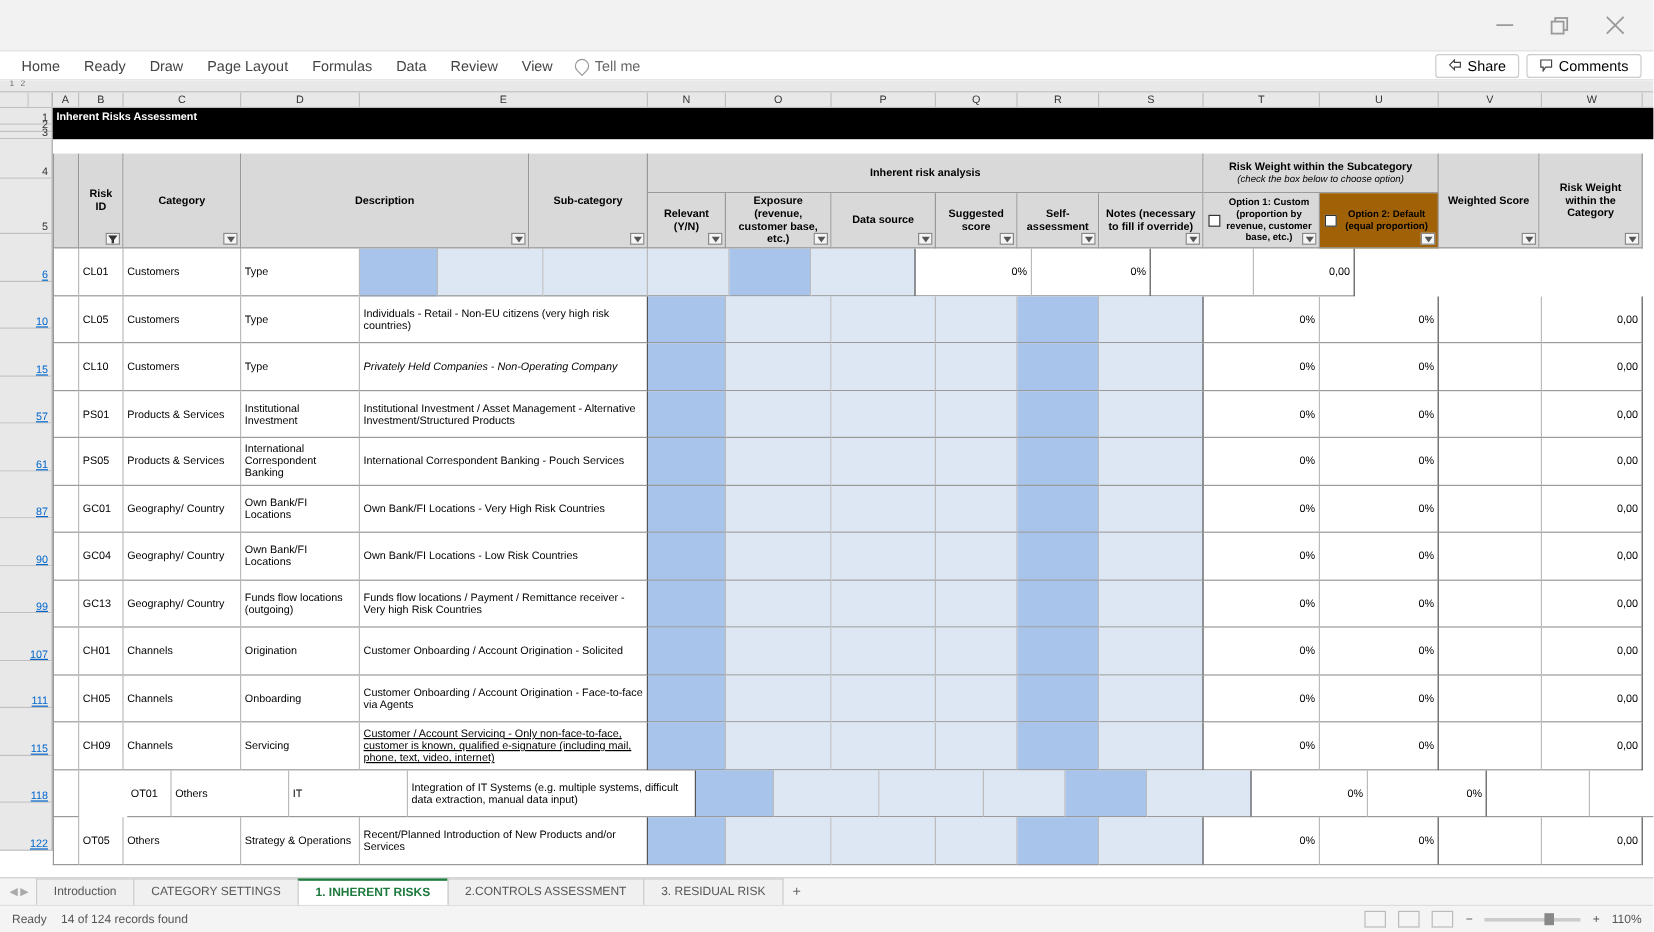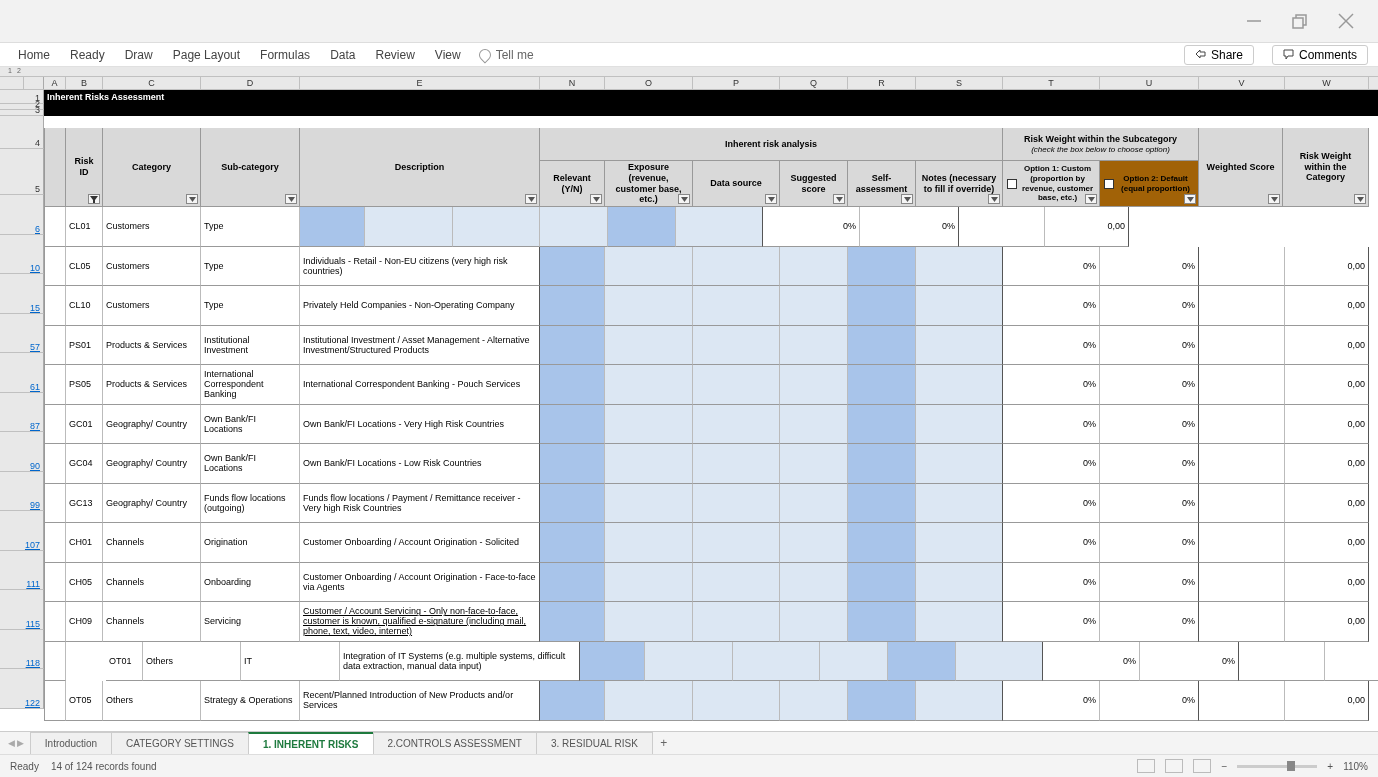--- a/index.html
+++ b/index.html
@@ -8,21 +8,21 @@
 
 .titlebar { height: 43px; background: #f2f2f2; display: flex; align-items: center; padding: 0 20px; border-bottom: 1px solid #ddd; }
 .titlebar-controls { margin-left: auto; display: flex; gap: 22px; align-items: center; }
 .win-btn { width: 24px; height: 24px; display: flex; align-items: center; justify-content: center; color: #888; font-size: 18px; }
 
 
 .ribbon { height: 24px; background: #fff; display: flex; align-items: center; padding: 0 8px; border-bottom: 1px solid #e0e0e0; position: relative; }
 .ribbon-tab { padding: 0 10px; font-size: 12px; color: #444; line-height: 24px; cursor: pointer; }
 .tellme { display: flex; align-items: center; gap: 5px; font-size: 12px; color: #666; margin-left: 8px; }
 .tellme-icon { width: 12px; height: 12px; border: 1.5px solid #999; border-radius: 50% 50% 50% 0; transform: rotate(-45deg); }
-.ribbon-right { position: absolute; right: 10px; top: 0; display: flex; gap: 18px; align-items: center; height: 100%; }
+.ribbon-right { position: absolute; right: 10px; top: 0; display: flex; gap: 6px; align-items: center; height: 100%; }
 .pill { border: 1px solid #ccc; border-radius: 3px; padding: 2px 10px; font-size: 12px; display: flex; align-items: center; gap: 5px; cursor: pointer; }
 
 
 .sheet-area { position: relative; height: 664px; overflow: hidden; }
 
 
 .outline-row { height: 10px; background: #e8e8e8; border-bottom: 1px solid #c0c0c0; position: relative; }
 .outline-num { position: absolute; top: 0; font-size: 7px; color: #666; }
 
 
@@ -191,26 +191,26 @@
           <div class="hdr-cell" style="width: 37px; height: 79px; background: rgb(217, 217, 217);">Risk ID<div class="filter-btn">
               <svg width="8" height="7">
                 <path d="M0 0 H8 L5 4 V7 H3 V4 Z" fill="#333"></path>
               </svg>
             </div></div>
           <div class="hdr-cell" style="width: 98px; height: 79px; background: rgb(217, 217, 217);">Category<div class="filter-btn">
               <svg width="7" height="5">
                 <path d="M0 0 H7 L3.5 5 Z" fill="#555"></path>
               </svg>
             </div></div>
-          <div class="hdr-cell" style="width: 99px; height: 79px; background: rgb(217, 217, 217);">Sub-category<div class="filter-btn">
+          <div class="hdr-cell" style="width: 240px; height: 79px; background: rgb(217, 217, 217);">Description<div class="filter-btn">
               <svg width="7" height="5">
                 <path d="M0 0 H7 L3.5 5 Z" fill="#555"></path>
               </svg>
             </div></div>
-          <div class="hdr-cell" style="width: 240px; height: 79px; background: rgb(217, 217, 217);">Description<div class="filter-btn">
+          <div class="hdr-cell" style="width: 99px; height: 79px; background: rgb(217, 217, 217);">Sub-category<div class="filter-btn">
               <svg width="7" height="5">
                 <path d="M0 0 H7 L3.5 5 Z" fill="#555"></path>
               </svg>
             </div></div>
           <div style="display: flex;">
             <div style="display: flex; flex-direction: column;">
               <div style="display: flex;">
                 <div class="hdr-cell h33" style="width: 463px; background: rgb(217, 217, 217);">Inherent risk analysis</div>
                 <div class="hdr-cell h33" style="width: 196px; background: rgb(217, 217, 217); flex-direction: column;">
                   <div>Risk Weight within the Subcategory</div>
@@ -311,21 +311,21 @@
           <div class="cell right-txt" style="width: 97px;">0%</div>
           <div class="cell right-txt bold-border" style="width: 99px;">0%</div>
           <div class="cell " style="width: 86px;"></div>
           <div class="cell right-txt bold-border" style="width: 84px;">0,00</div>
         </div>
         <div class="data-row">
           <div class="cell " style="width: 22px; border-left: 1px solid rgb(153, 153, 153);"></div>
           <div class="cell " style="width: 37px;">CL10</div>
           <div class="cell " style="width: 98px;">Customers</div>
           <div class="cell " style="width: 99px;">Type</div>
-          <div class="cell bold-border" style="width: 240px;">Privately Held Companies - Non-Operating Company</div>
+          <div class="cell bold-border" style="width: 240px; font-style: italic;">Privately Held Companies - Non-Operating Company</div>
           <div class="cell blue-fill" style="width: 65px;"></div>
           <div class="cell light-fill" style="width: 88px;"></div>
           <div class="cell light-fill" style="width: 87px;"></div>
           <div class="cell light-fill" style="width: 68px;"></div>
           <div class="cell blue-fill" style="width: 68px;"></div>
           <div class="cell light-fill bold-border" style="width: 87px;"></div>
           <div class="cell right-txt" style="width: 97px;">0%</div>
           <div class="cell right-txt bold-border" style="width: 99px;">0%</div>
           <div class="cell " style="width: 86px;"></div>
           <div class="cell right-txt bold-border" style="width: 84px;">0,00</div>

